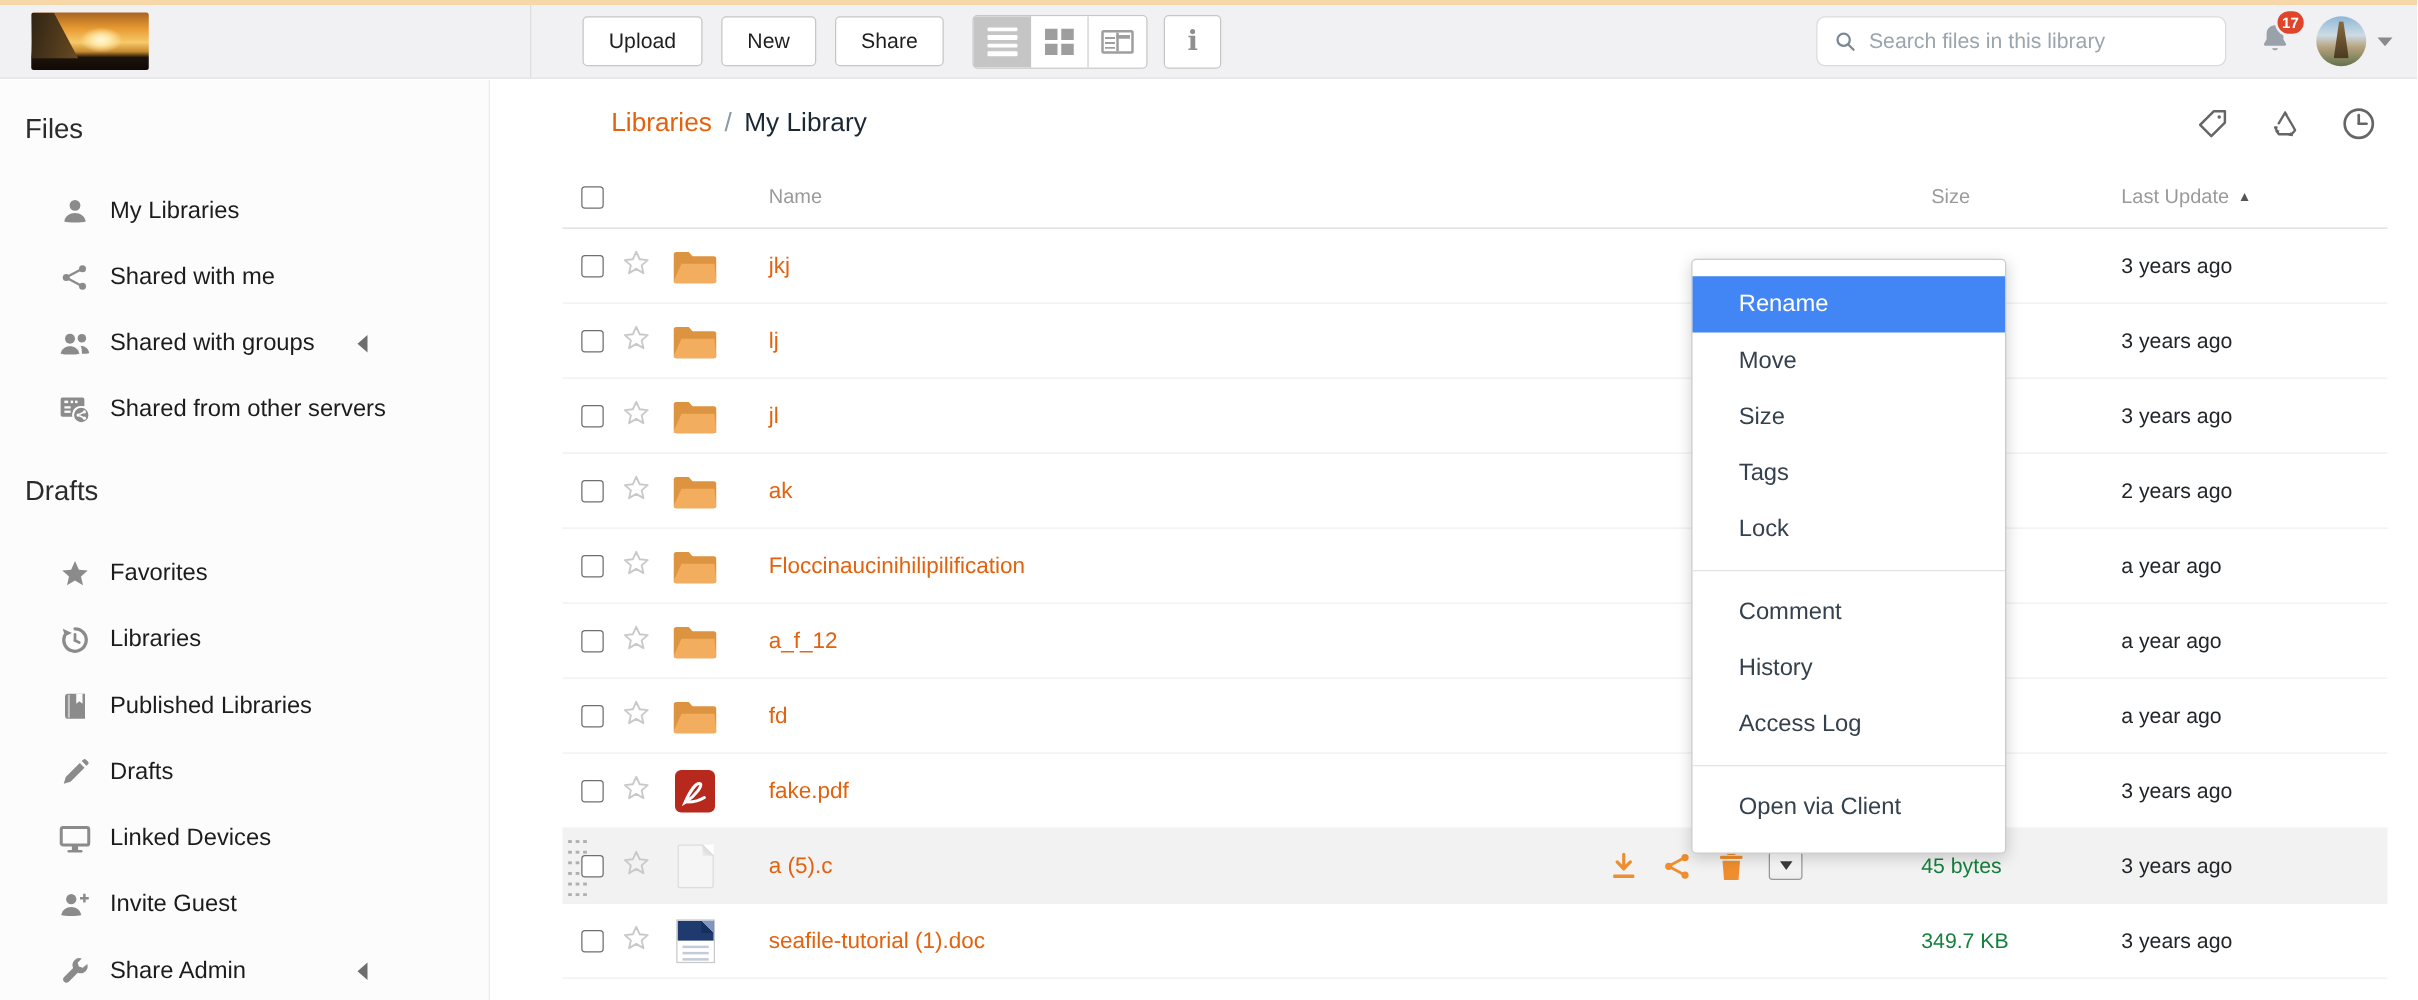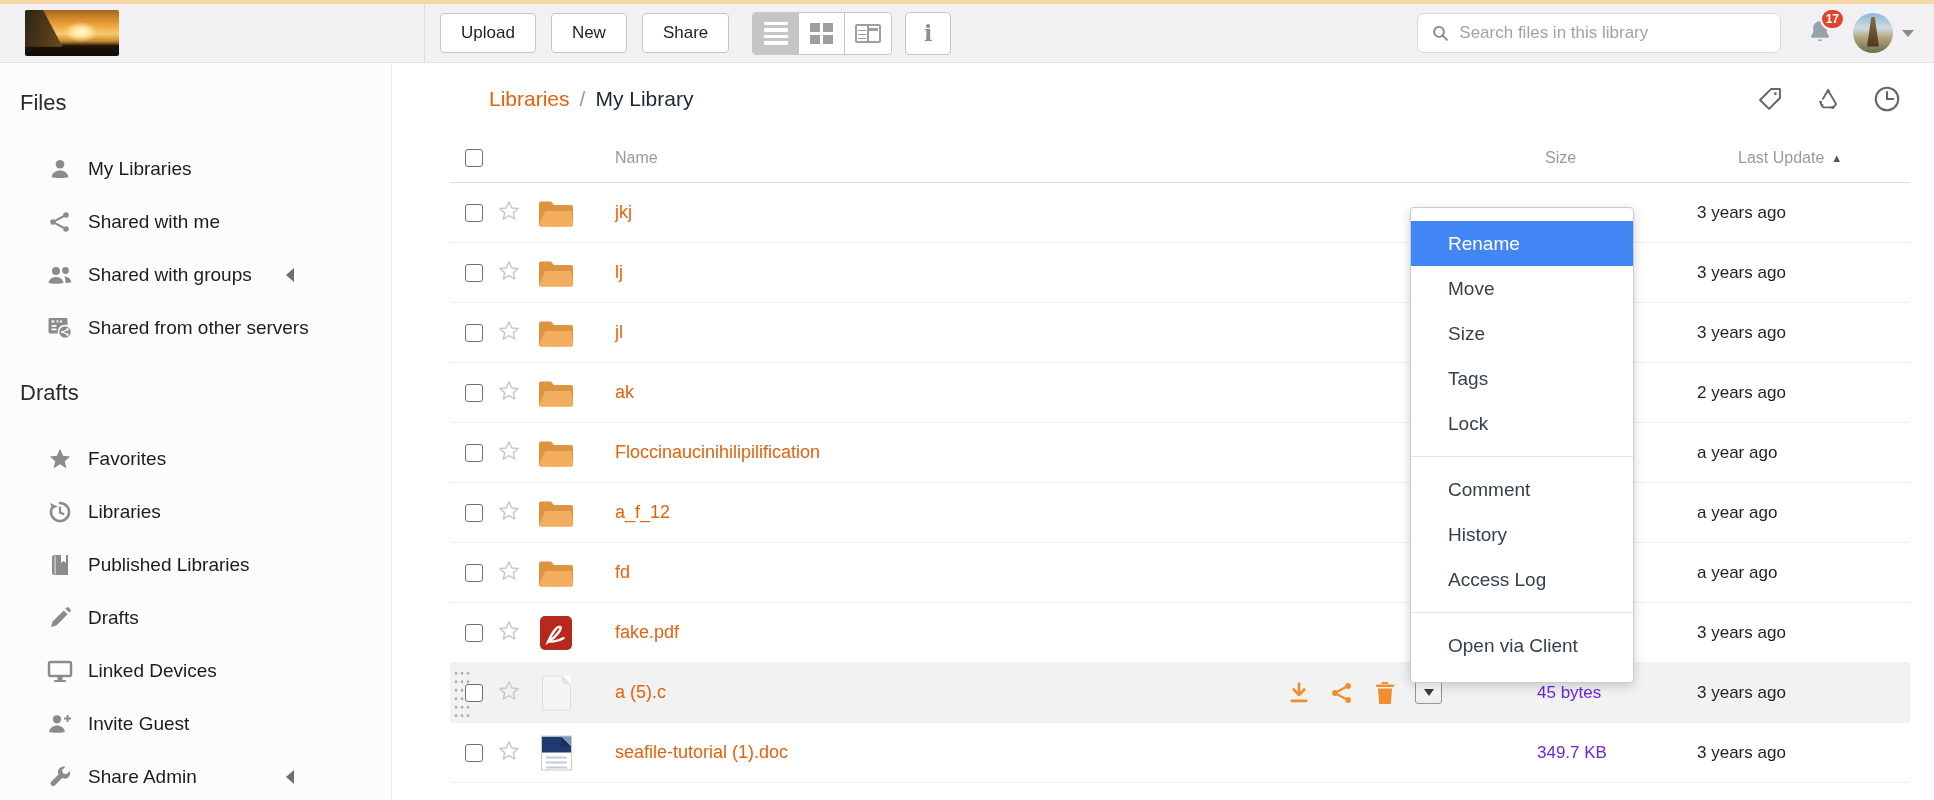--- a/index.html
+++ b/index.html
@@ -12,42 +12,42 @@
             border-bottom:1px solid #e2e2e6; display:flex; align-items:center; }
   .logo-zone { width:425px; height:100%; display:flex; align-items:center; padding-left:25px;
                border-right:1px solid #ddd; flex:none; }
   .logo { position:relative; width:94px; height:46px; border-radius:2px; overflow:hidden;
           background:linear-gradient(180deg,#a86420 0%,#e89b33 28%,#f7c969 52%,#c78a2e 68%,#1d140b 78%,#0e0a06 100%); }
   .logo::before { content:''; position:absolute; left:0; top:0; width:40%; height:80%;
           background:linear-gradient(105deg,#2e2414,#6b4a22); clip-path:polygon(0 0,48% 0,100% 100%,0 100%); }
   .logo::after { content:''; position:absolute; left:42%; top:26%; width:34px; height:20px; border-radius:50%;
           background:radial-gradient(closest-side,#fff8e0 0%,#ffe9a8 40%,rgba(255,233,168,0) 100%); }
 
-  .toolbar { display:flex; align-items:center; margin-left:15px; }
+  .toolbar { display:flex; align-items:center; margin-left:41px; }
   .btn { padding:9px 20px; font-size:17px; background:#fff; border:1px solid #c6c6c6; border-radius:4px;
          color:#1f1f1f; margin-right:15px; cursor:pointer; }
   .view-group { display:flex; border:1px solid #c6c6c6; border-radius:4px; overflow:hidden; background:#fff; margin-left:8px; }
   .view-seg { width:46px; height:41px; display:flex; align-items:center; justify-content:center;
               border-right:1px solid #c6c6c6; background:#fff; }
   .view-seg:last-child { border-right:none; }
   .view-seg.active { background:#c5c5c5; }
   .list-glyph { display:flex; flex-direction:column; gap:3px; }
   .list-glyph i { display:block; width:24px; height:3.5px; background:#fff; border-radius:1px; }
   .grid-glyph { display:grid; grid-template-columns:10px 10px; grid-gap:3px; }
   .grid-glyph i { display:block; width:10px; height:9px; background:#9e9e9e; }
   .detail-glyph { width:26px; height:19px; border:2px solid #9e9e9e; border-radius:2px; position:relative; background:#fff; }
   .detail-glyph::before { content:''; position:absolute; left:0; top:0; bottom:0; width:8px; border-right:2px solid #9e9e9e;
        background:repeating-linear-gradient(180deg,#9e9e9e 0 1.5px,transparent 1.5px 4px); background-clip:content-box; padding:2px 1px; }
   .detail-glyph::after { content:''; position:absolute; left:10px; right:1px; top:2px; height:3px; background:#9e9e9e; }
   .info-btn { width:46px; height:43px; border:1px solid #c6c6c6; border-radius:4px; background:#fff; margin-left:13px;
               display:flex; align-items:center; justify-content:center; font-family:"DejaVu Serif",serif;
               font-weight:bold; font-size:22px; color:#8f8f8f; cursor:pointer; }
 
   .header-right { margin-left:auto; display:flex; align-items:center; padding-right:20px; }
-  .search { width:364px; height:40px; background:#fff; border:1px solid #dbdbdb; border-radius:7px;
+  .search { width:328px; height:40px; background:#fff; border:1px solid #dbdbdb; border-radius:7px;
             display:flex; align-items:center; padding:0 13px; }
   .search input { border:none; outline:none; background:transparent; font-size:17px; color:#333; width:100%;
                   margin-left:10px; font-family:"Liberation Sans",sans-serif; }
   .search input::placeholder { color:#9aa5ae; }
   .bell-wrap { position:relative; margin-left:26px; cursor:pointer; }
   .badge { position:absolute; top:-10px; right:-12px; min-width:22px; height:22px; padding:0 4px; border-radius:11px;
            background:#e0452c; color:#fff; font-size:12px; font-weight:bold; display:flex; align-items:center;
            justify-content:center; border:2px solid #f1f1f4; }
   .avatar { width:40px; height:40px; border-radius:50%; margin-left:20px; position:relative; overflow:hidden; cursor:pointer;
             background:linear-gradient(180deg,#8fb7d8 0%,#cddbe4 38%,#b5a27d 62%,#62724c 100%); }
@@ -75,32 +75,32 @@
   .crumb-current { color:#1b2733; }
   .crumb-icons { margin-left:auto; display:flex; align-items:center; gap:30px; padding-right:8px; }
   .crumb-icons svg { stroke:#666; fill:none; cursor:pointer; }
 
   .table { position:absolute; left:24px; right:24px; top:70px; }
   .thead { position:relative; display:flex; align-items:center; height:49px; border-bottom:1px solid #dcdcdc;
            color:#9a9a9a; font-size:16px; }
   .th-check { position:absolute; left:15px; }
   .th-name { position:absolute; left:165px; }
   .th-size { position:absolute; left:1095px; }
-  .th-update { position:absolute; left:1247px; display:flex; align-items:center;margin-left:41px; }
+  .th-update { position:absolute; left:1247px; display:flex; align-items:center; }
   .sort-arrow { font-size:11px; color:#555; margin-left:7px; }
 
   .row { position:relative; height:60px; border-bottom:1px solid #efefef; display:flex; align-items:center; }
   .row.hovered { background:#f2f2f2; }
   .cb { width:18px; height:18px; border:1.5px solid #6f6f6f; border-radius:3px; background:#fff;
         position:absolute; left:15px; top:50%; transform:translateY(-50%); cursor:pointer; }
   .star { position:absolute; left:47px; top:50%; transform:translateY(-50%); cursor:pointer; }
   .star svg { stroke:#c9c9c9; fill:none; }
   .fileicon { position:absolute; left:88px; top:50%; transform:translateY(-50%); width:36px; display:flex; justify-content:center; }
   .fname { position:absolute; left:165px; font-size:18px; color:#e2620e; cursor:pointer; white-space:nowrap; }
-  .fsize { position:absolute; left:1087px; font-size:17px; color:#6d28d9; }
+  .fsize { position:absolute; left:1087px; font-size:17px; color:#15803d; }
   .fupdate { position:absolute; left:1247px; font-size:17px; color:#212529; }
   .drag-handle { position:absolute; left:3px; top:50%; transform:translateY(-50%); width:17px; height:48px;
        background-image:radial-gradient(circle,#b0b0b0 1.4px,transparent 1.6px); background-size:6px 8.5px; }
   .row-ops { position:absolute; left:836px; top:50%; transform:translateY(-50%); display:flex; align-items:center; gap:17px; }
   .op { width:26px; display:flex; justify-content:center; cursor:pointer; }
   .dd-btn { width:27px; height:23px; border:1px solid #979797; border-radius:3px; background:linear-gradient(#fff,#ededed);
             display:flex; align-items:center; justify-content:center; cursor:pointer; }
   .dd-btn::after { content:''; width:0; height:0; border-left:5.5px solid transparent; border-right:5.5px solid transparent;
             border-top:7px solid #3a3a3a; }
 
@@ -111,21 +111,21 @@
   .icon-file { width:29px; height:35px; background:#f5f5f5; border:1px solid #dcdcdc; border-radius:2px; position:relative; }
   .icon-file::after { content:''; position:absolute; right:-1px; top:-1px; width:9px; height:9px;
        background:linear-gradient(225deg,#fff 48%,#dcdcdc 50%,#ececec 100%); }
   .icon-doc { width:31px; height:35px; background:#fff; border:1px solid #c9c9c9; position:relative; overflow:hidden; }
   .icon-doc .doc-top { position:absolute; left:0; top:0; right:0; height:16px; background:#1f3a6e; }
   .icon-doc .doc-fold { position:absolute; right:0; top:0; width:10px; height:10px;
        background:linear-gradient(225deg,#7f97c0 50%,#16305e 50%); }
   .icon-doc .doc-line { position:absolute; left:4px; right:4px; height:2.5px; background:#c3cbd6; }
 
   
-  .menu { position:absolute; left:1410px; top:207px; width:224px; background:#fff; border:1px solid #cbcbcb;
+  .menu { position:absolute; left:1353px; top:207px; width:252px; background:#fff; border:1px solid #cbcbcb;
           border-radius:4px; box-shadow:0 3px 12px rgba(0,0,0,0.18); padding:13px 0 14px; z-index:50; }
   .menu-item { height:45px; display:flex; align-items:center; padding-left:37px; font-size:19px; color:#36414e; cursor:pointer; }
   .menu-item.active { background:#4285f4; color:#fff; }
   .menu-divider { border-top:1px solid #e3e3e3; margin:10px 0; }
 </style>
 </head>
 <body>
 
 <div class="screen">
   <div class="topstrip"></div>

